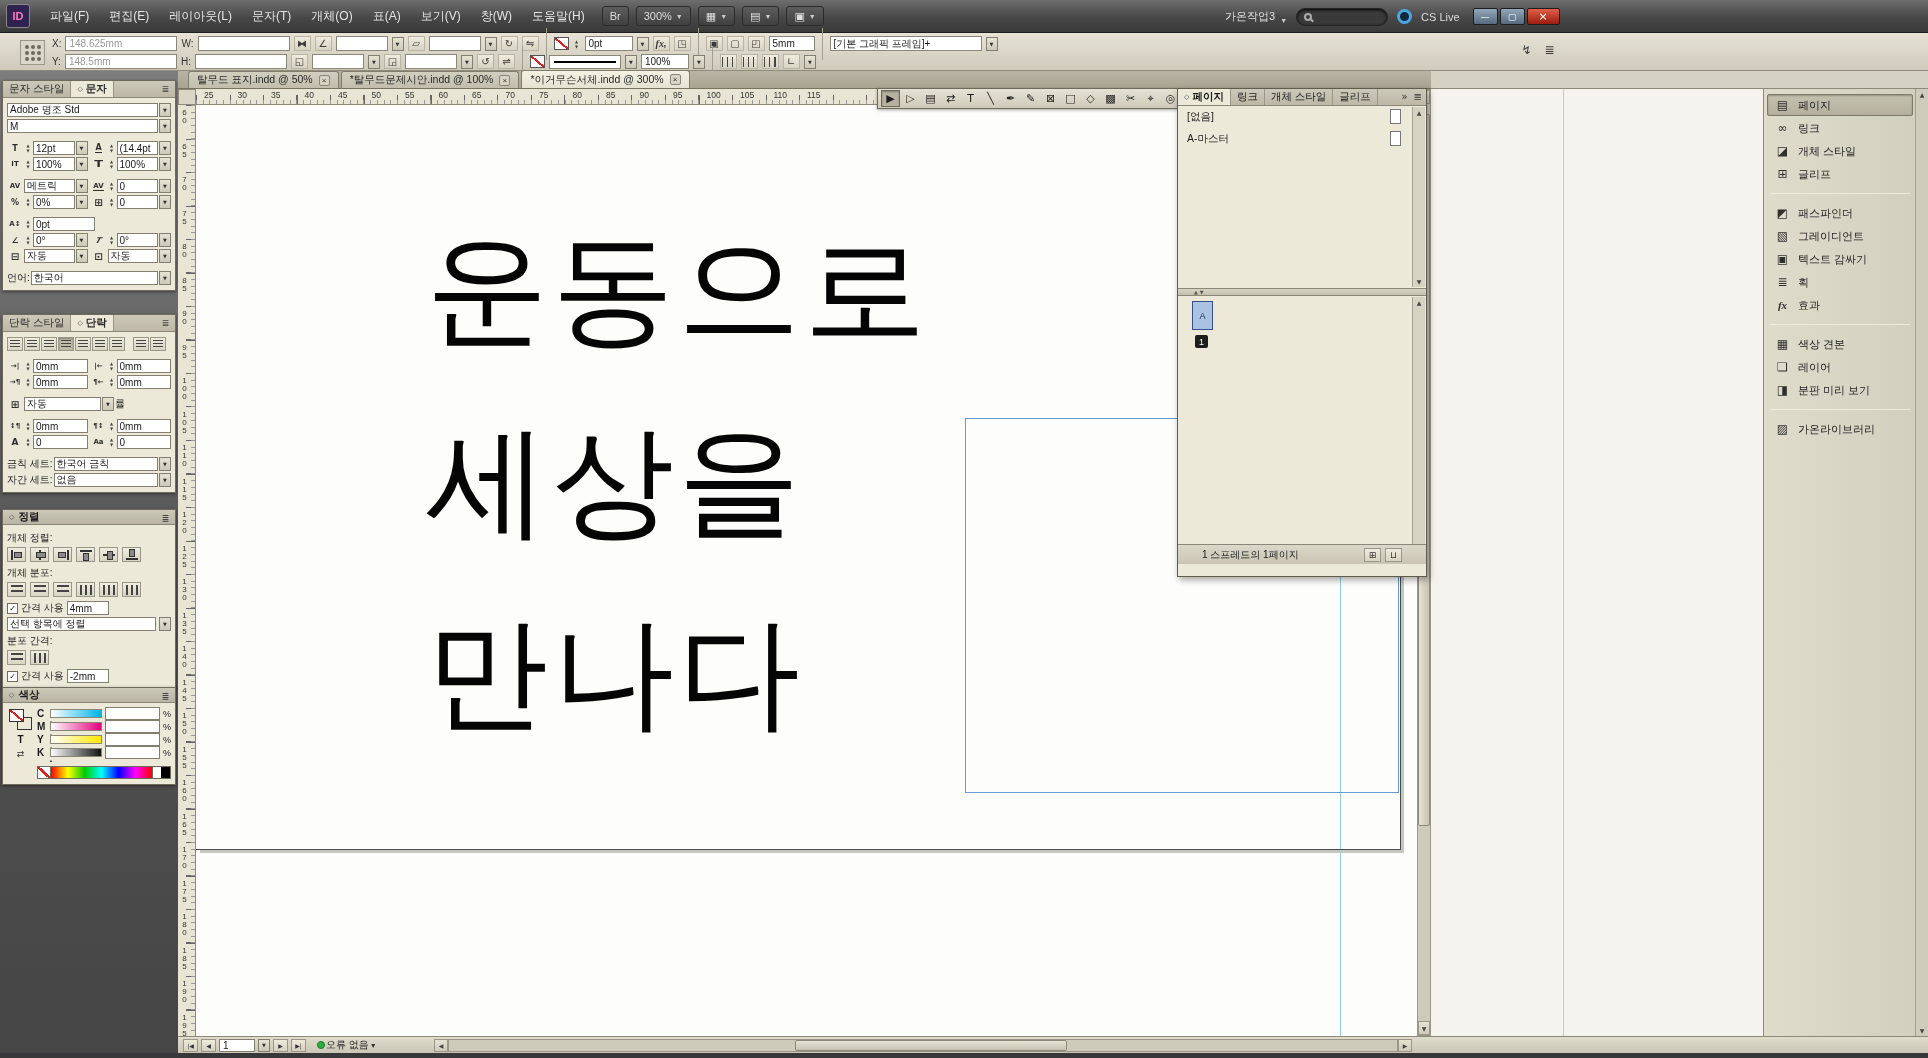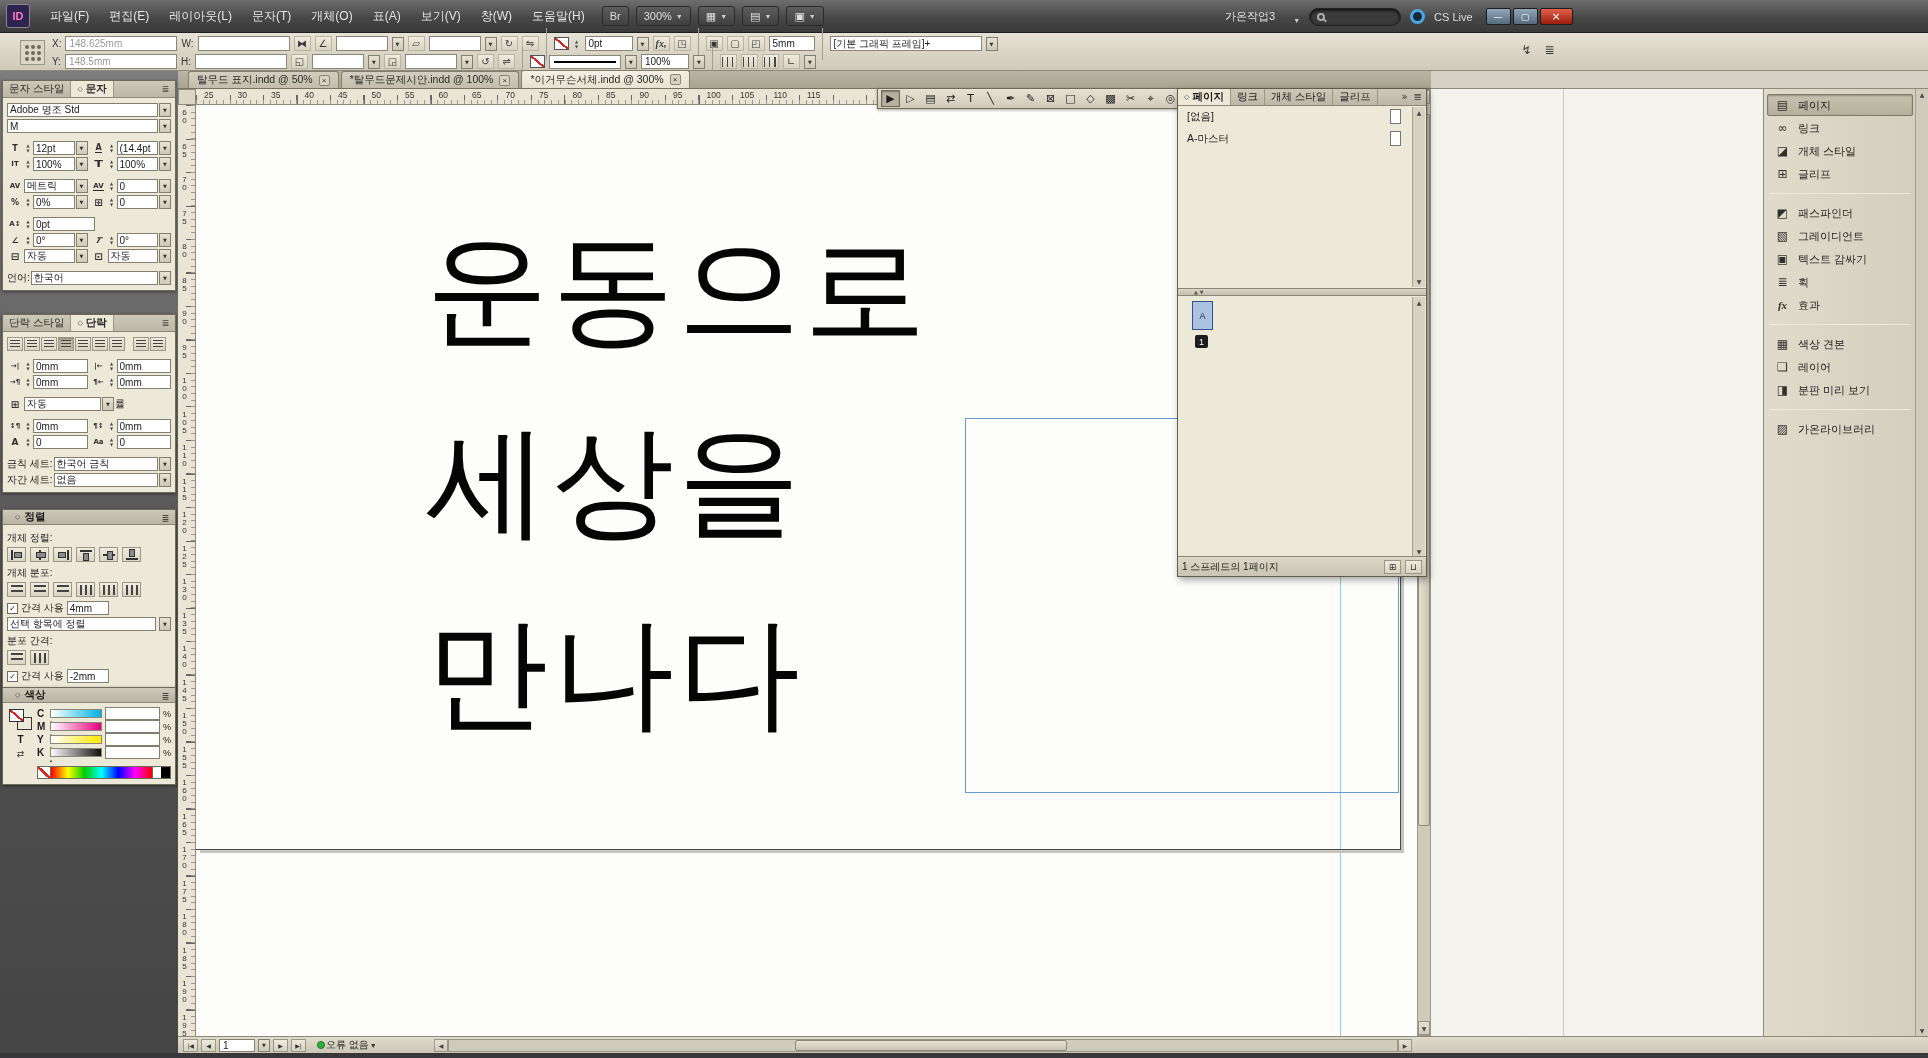--- a/index.html
+++ b/index.html
@@ -8,21 +8,21 @@
 
 
 #titlebar{position:absolute;left:0;top:0;width:100%;height:33px;background:linear-gradient(#6e6e6e,#474747 55%,#3a3a3a);border-bottom:1px solid #1f1f1f;color:#e4e4e4;display:flex;align-items:center}
 #logo{width:24px;height:24px;margin:0 10px 0 6px;background:#2d2250;border:1px solid #888;border-radius:3px;color:#ff79c2;font-weight:bold;font-size:11px;display:flex;align-items:center;justify-content:center}
 #menus{display:flex;height:100%;align-items:center}
 .menu-item{padding:0 10px;font-size:12px;height:100%;display:flex;align-items:center;white-space:nowrap}
 .tb-btn{height:20px;margin-left:7px;padding:0 7px;background:linear-gradient(#5d5d5d,#404040);border:1px solid #2b2b2b;border-radius:3px;color:#ddd;font-size:11px;display:flex;align-items:center;gap:4px;white-space:nowrap}
 .caret{font-size:7px;color:#ccc}
 .tb-ic{font-family:"DejaVu Sans",sans-serif;font-size:11px}
 #tb-right{position:absolute;left:1225px;top:0;height:33px;display:flex;align-items:center;gap:9px}
-#workspace{display:flex;align-items:flex-end;gap:18px;font-size:11px;color:#e0e0e0}
+#workspace{display:flex;align-items:flex-end;gap:5px;font-size:11px;color:#e0e0e0}
 #searchbox{width:92px;height:18px;border-radius:9px;background:#3a3a3a;border:1px solid #232323;box-shadow:inset 0 1px 3px #000;display:flex;align-items:center;padding:0 7px;gap:5px}
 .mag{width:8px;height:8px;border:2px solid #aaa;border-radius:50%;position:relative;flex:none}
 .mag::after{content:"";position:absolute;width:5px;height:2px;background:#aaa;transform:rotate(45deg);right:-4px;bottom:-2px}
 #cs-ring{width:15px;height:15px;border-radius:50%;border:3px solid #49a8e0;background:#14283a}
 #cslive{font-size:11px;color:#ddd;white-space:nowrap}
 #winbtns{display:flex;gap:2px;margin-left:4px}
 .wb{width:25px;height:17px;border-radius:2px;border:1px solid #1d1d1d;display:flex;align-items:center;justify-content:center;color:#fff;font-size:9px;font-family:"DejaVu Sans",sans-serif}
 .wb.min,.wb.max{background:linear-gradient(#93a7b9,#566b7e)}
 .wb.close{background:linear-gradient(#e0604a,#9c1c0d);width:33px;font-size:11px}
 
@@ -61,21 +61,21 @@
 .tab-close{width:11px;height:11px;border:1px solid #8a8678;background:#d8d4c4;font-size:8px;display:flex;align-items:center;justify-content:center;border-radius:2px;color:#333}
 .tab-close::before{content:"×"}
 
 
 #leftdock{position:absolute;left:0;top:71px;width:178px;height:982px;background:linear-gradient(#7d7d7d,#525252 55%,#454545)}
 .pg{position:absolute;left:2px;width:174px;background:#ece9d9;border:1px solid #6f6b5c;box-shadow:0 1px 3px rgba(0,0,0,.45)}
 .pg-tabs{height:17px;background:linear-gradient(#cdc9b9,#bcb7a6);display:flex;align-items:stretch;border-bottom:1px solid #8a8678;position:relative}
 .pg-tab{padding:0 6px;font-size:10.5px;display:flex;align-items:center;border-right:1px solid #9a9688;color:#2a2a2a;white-space:nowrap}
 .pg-tab.active{background:#ece9d9;font-weight:bold}
 .pg-tab.active::before{content:"◇";font-size:7px;margin-right:3px;color:#555}
-.pg-hdr{height:15px;background:linear-gradient(#cdc9b9,#b9b4a3);border-bottom:1px solid #8a8678;display:flex;align-items:center;padding:0 12px;font-size:10.5px;font-weight:bold;position:relative}
+.pg-hdr{height:15px;background:linear-gradient(#cdc9b9,#b9b4a3);border-bottom:1px solid #8a8678;display:flex;align-items:center;padding:0 6px;font-size:10.5px;font-weight:bold;position:relative}
 .pg-hdr::before{content:"◇";font-size:7px;margin-right:4px;color:#555}
 .pg-menuicon{position:absolute;right:3px;top:2px;width:13px;height:12px;font-size:9px;color:#444;display:flex;align-items:center;justify-content:center;font-family:"DejaVu Sans",sans-serif}
 .pg-menuicon::before{content:"≣"}
 .pg-body{padding:3px 4px}
 .prow{display:flex;align-items:center;gap:3px;margin:2px 0}
 .prow.gap{margin-top:8px}
 .prow.half .pcol{flex:0 0 88px}
 .prow.half2 .pcol{flex:0 0 118px}
 .pcol{flex:1;display:flex;align-items:center;gap:1px;min-width:0}
 .mi{width:16px;height:13px;font-size:8px;color:#2f2f2f;display:flex;align-items:center;justify-content:center;flex:none;font-weight:bold;font-family:"DejaVu Sans",sans-serif}
@@ -195,21 +195,21 @@
 .pp-tab.active::before{content:"◇";font-size:7px;margin-right:3px;color:#555}
 .pp-icons{position:absolute;right:4px;top:2px;display:flex;gap:6px;font-size:10px;color:#333;font-family:"DejaVu Sans",sans-serif}
 #pp-masters{position:absolute;left:0;top:17px;width:100%;height:183px;border-bottom:1px solid #8a8678}
 .master-row{height:22px;display:flex;align-items:center;padding:0 9px;font-size:10.5px;position:relative}
 .master-page{position:absolute;right:25px;top:3px;width:11px;height:15px;background:#fff;border:1px solid #777}
 .pp-scroll{position:absolute;right:1px;top:1px;bottom:1px;width:13px;background:#d7d3c3;border-left:1px solid #a5a192;display:flex;flex-direction:column;justify-content:space-between;align-items:center;font-size:6px;color:#444;padding:2px 0;font-family:"DejaVu Sans",sans-serif}
 #pp-splitter{position:absolute;left:0;top:200px;width:100%;height:7px;background:linear-gradient(#d9d5c5,#c4bfae);border-bottom:1px solid #8a8678;font-size:5px;color:#555;display:flex;align-items:center;padding-left:16px;gap:2px;font-family:"DejaVu Sans",sans-serif}
 #pp-pages{position:absolute;left:0;top:207px;width:100%;height:262px}
 #page-thumb{position:absolute;left:14px;top:5px;width:21px;height:29px;background:#abc3e3;border:1px solid #35508c;display:flex;align-items:center;justify-content:center;font-size:9px;color:#1c2c4e}
 #page-num{position:absolute;left:17px;top:39px;min-width:13px;height:13px;background:#1d1d1d;color:#fff;font-size:9px;display:flex;align-items:center;justify-content:center;border-radius:2px;padding:0 2px}
-#pp-status{position:absolute;left:0;bottom:0;width:100%;height:20px;background:linear-gradient(#dcd8c8,#c9c4b4);border-top:1px solid #8a8678;display:flex;align-items:center;padding:0 4px;font-size:10px}
+#pp-status{position:absolute;left:0;bottom:12px;width:100%;height:20px;background:linear-gradient(#dcd8c8,#c9c4b4);border-top:1px solid #8a8678;display:flex;align-items:center;padding:0 24px;font-size:10px}
 .pp-sbtns{margin-left:auto;display:flex;gap:4px}
 .pp-sbtn{width:17px;height:14px;border:1px solid #9a9688;background:linear-gradient(#efecdd,#d8d4c4);font-size:9px;display:flex;align-items:center;justify-content:center;color:#333;font-family:"DejaVu Sans",sans-serif}
 
 
 #dock{position:absolute;left:1763px;top:89px;width:165px;height:947px;background:linear-gradient(90deg,#e0dccc,#d2cebe);border-left:1px solid #8d8a7c}
 #dock-items{position:absolute;left:3px;top:4px;right:15px}
 .dock-item{height:22px;display:flex;align-items:center;gap:7px;padding:0 6px;margin:1px 0;font-size:11px;color:#1d1d1d;border:1px solid transparent;border-radius:2px;white-space:nowrap}
 .dock-item.active{background:linear-gradient(#c6c2b0,#b5b09e);border-color:#7e7a6a;box-shadow:inset 0 1px 2px rgba(0,0,0,.25)}
 .dock-ico{width:17px;height:15px;display:flex;align-items:center;justify-content:center;font-size:12px;color:#30302c;font-family:"DejaVu Sans",sans-serif;flex:none}
 .dock-ico.fx{font-style:italic;font-family:"Liberation Serif",serif;font-weight:bold;font-size:11px}

